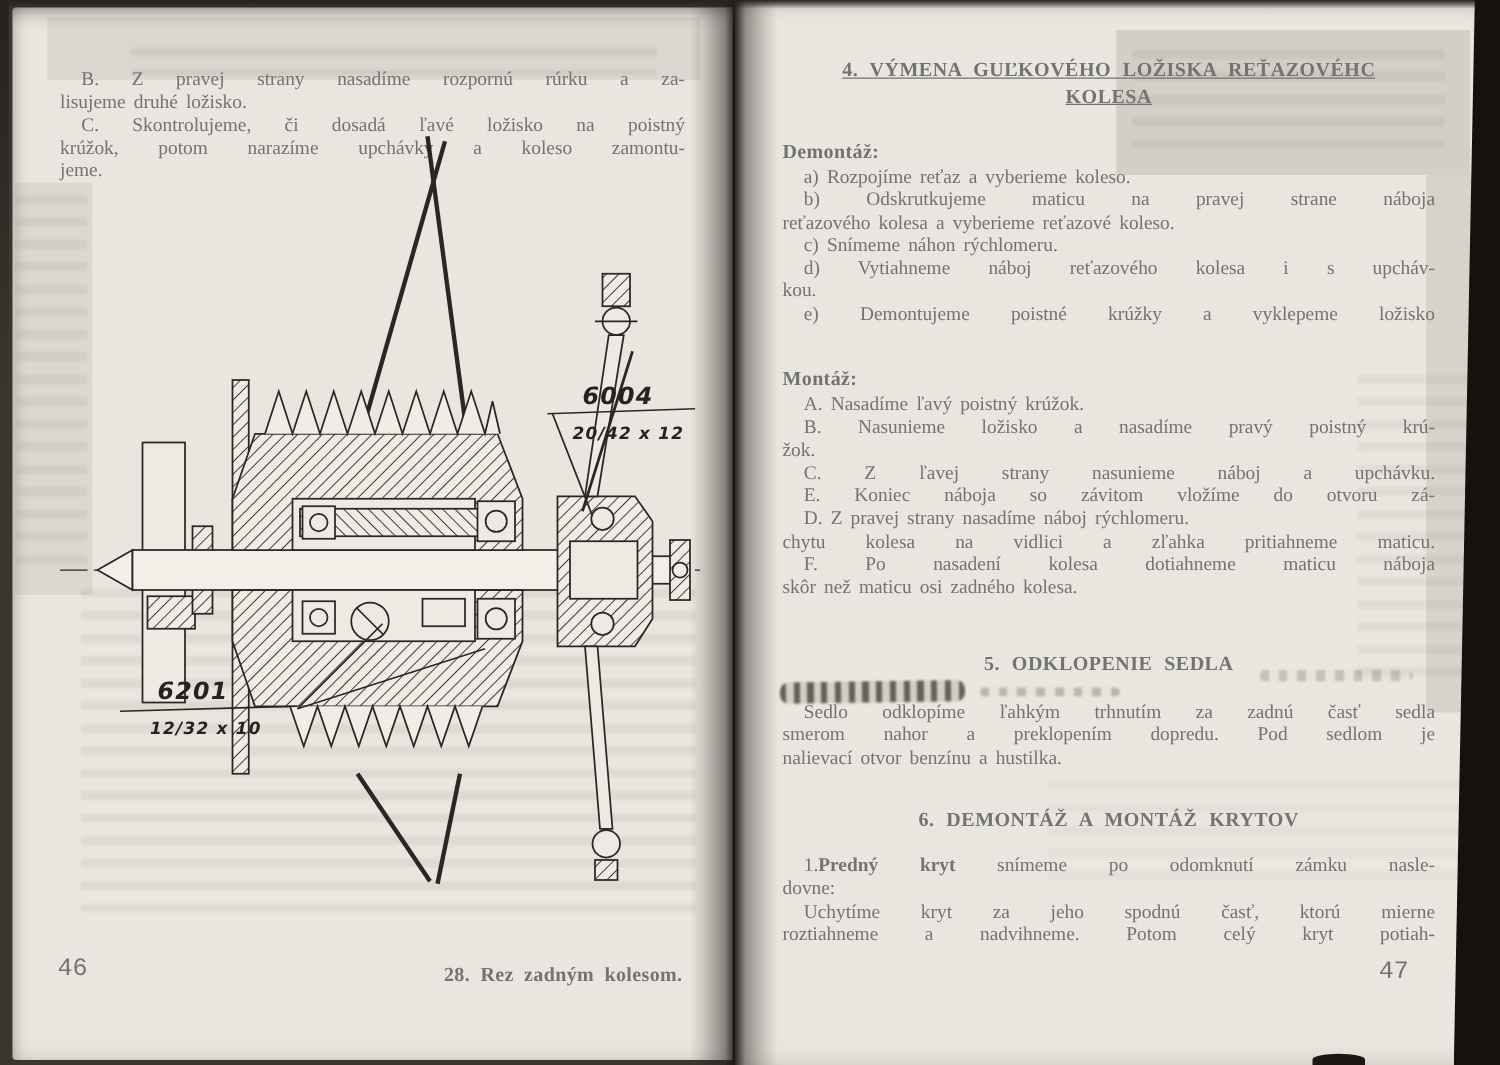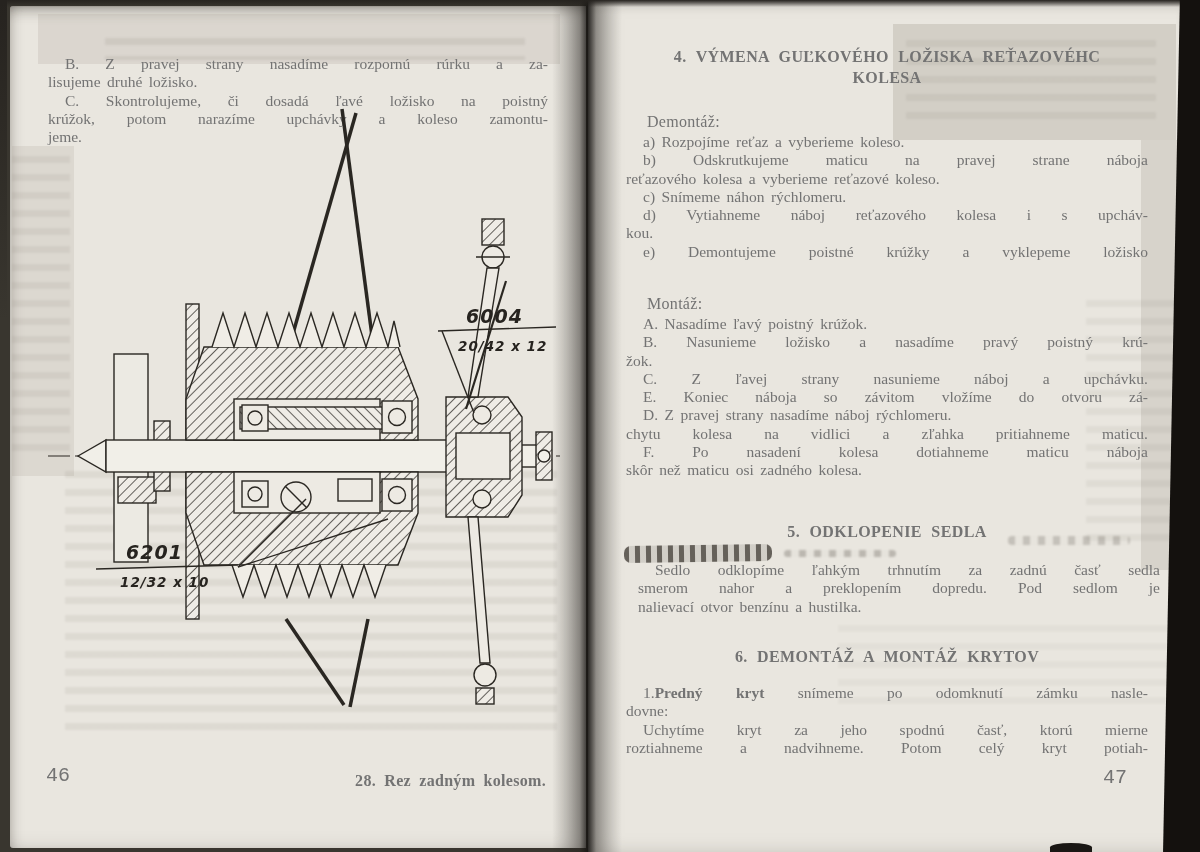--- a/index.html
+++ b/index.html
@@ -23,21 +23,21 @@
                 inset 0 10px 14px -11px rgba(48,43,37,.45);
   }
   .tb { position:absolute; }
   .line { font-size:15.5px; line-height:18.3px; word-spacing:2.6px; white-space:normal; }
   .j { text-align:justify; text-align-last:justify; }
   .l { text-align:left; text-align-last:left; }
   .ind { text-indent:17px; }
   .bold { font-weight:bold; }
   .heading { position:absolute; font-weight:bold; font-size:16px; line-height:21px;
              letter-spacing:.4px; word-spacing:5px; text-align:center; }
-  .slabel { position:absolute; font-weight:normal; font-size:16px; letter-spacing:.3px;margin-left:21px; }
+  .slabel { position:absolute; font-weight:bold; font-size:16px; letter-spacing:.3px; }
   .caption { position:absolute; font-weight:bold; font-size:16px; letter-spacing:.3px;
              word-spacing:4px; text-align:right;margin-top:38px; }
   .pagenum { position:absolute; font-size:20px;font-family:Liberation Mono, monospace; }
   .shade { position:absolute; pointer-events:none; }
   .ghost { position:absolute; pointer-events:none; filter:blur(1.3px);
            background:repeating-linear-gradient(180deg, rgba(92,84,72,.20) 0 7px, rgba(92,84,72,0) 7px 18px); }
   .smudge { position:absolute; pointer-events:none; border-radius:7px; filter:blur(.7px);
             background:repeating-linear-gradient(90deg, #45403a 0 5px, rgba(69,64,58,.18) 5px 11px); }
   .smear  { position:absolute; pointer-events:none; border-radius:4px; filter:blur(1px);
             background:repeating-linear-gradient(90deg, rgba(70,64,56,.8) 0 7px, rgba(70,64,56,.05) 7px 15px); }
@@ -180,21 +180,21 @@
   </div>
 
   <div class="page right">
 
     <div class="shade" style="left:305px;top:24px;width:283px;height:116px;background:rgba(162,154,142,.3);"></div>
     <div class="ghost" style="left:318px;top:40px;width:250px;height:84px;opacity:.38;"></div>
     <div class="shade" style="left:553px;top:140px;width:39px;height:430px;background:rgba(162,154,142,.25);"></div>
     <div class="ghost" style="left:498px;top:300px;width:90px;height:250px;opacity:.33;"></div>
     <div class="ghost" style="left:250px;top:625px;width:330px;height:85px;opacity:.22;"></div>
 
-    <div class="heading" style="left:38px;top:46px;width:522px;">
+    <div class="heading" style="left:38px;top:46px;width:522px;text-decoration:underline;">
       <div>4. VÝMENA GUĽKOVÉHO LOŽISKA REŤAZOVÉHC</div>
       <div>KOLESA</div>
     </div>
 
     <div class="slabel" style="left:38px;top:113px;">Demontáž:</div>
     <div class="tb" style="left:38px;top:133px;width:522px;">
       <div class="line l ind">a) Rozpojíme reťaz a vyberieme koleso.</div>
       <div class="line j ind">b) Odskrutkujeme maticu na pravej strane náboja</div>
       <div class="line l">reťazového kolesa a vyberieme reťazové koleso.</div>
       <div class="line l ind">c) Snímeme náhon rýchlomeru.</div>
@@ -214,21 +214,21 @@
       <div class="line j">chytu kolesa na vidlici a zľahka pritiahneme maticu.</div>
       <div class="line j ind">F. Po nasadení kolesa dotiahneme maticu náboja</div>
       <div class="line l">skôr než maticu osi zadného kolesa.</div>
     </div>
 
     <div class="heading" style="left:38px;top:521px;width:522px;">5. ODKLOPENIE SEDLA</div>
     <div class="smudge" style="left:36px;top:545px;width:148px;height:17px;opacity:.8;transform:rotate(-.8deg);"></div>
     <div class="smear" style="left:196px;top:550px;width:112px;height:7px;opacity:.35;"></div>
     <div class="smear" style="left:420px;top:536px;width:122px;height:9px;opacity:.28;"></div>
 
-    <div class="tb" style="left:38px;top:561px;width:522px;margin-left:12px;">
+    <div class="tb" style="left:38px;top:561px;width:522px;">
       <div class="line j ind">Sedlo odklopíme ľahkým trhnutím za zadnú časť sedla</div>
       <div class="line j">smerom nahor a preklopením dopredu. Pod sedlom je</div>
       <div class="line l">nalievací otvor benzínu a hustilka.</div>
     </div>
 
     <div class="heading" style="left:38px;top:646px;width:522px;font-family:Liberation Serif, serif;">6. DEMONTÁŽ A MONTÁŽ KRYTOV</div>
 
     <div class="tb" style="left:38px;top:684px;width:522px;">
       <div class="line j ind"><span>1.</span><span class="bold">Predný kryt</span><span> snímeme po odomknutí zámku nasle-</span></div>
       <div class="line l">dovne:</div>

